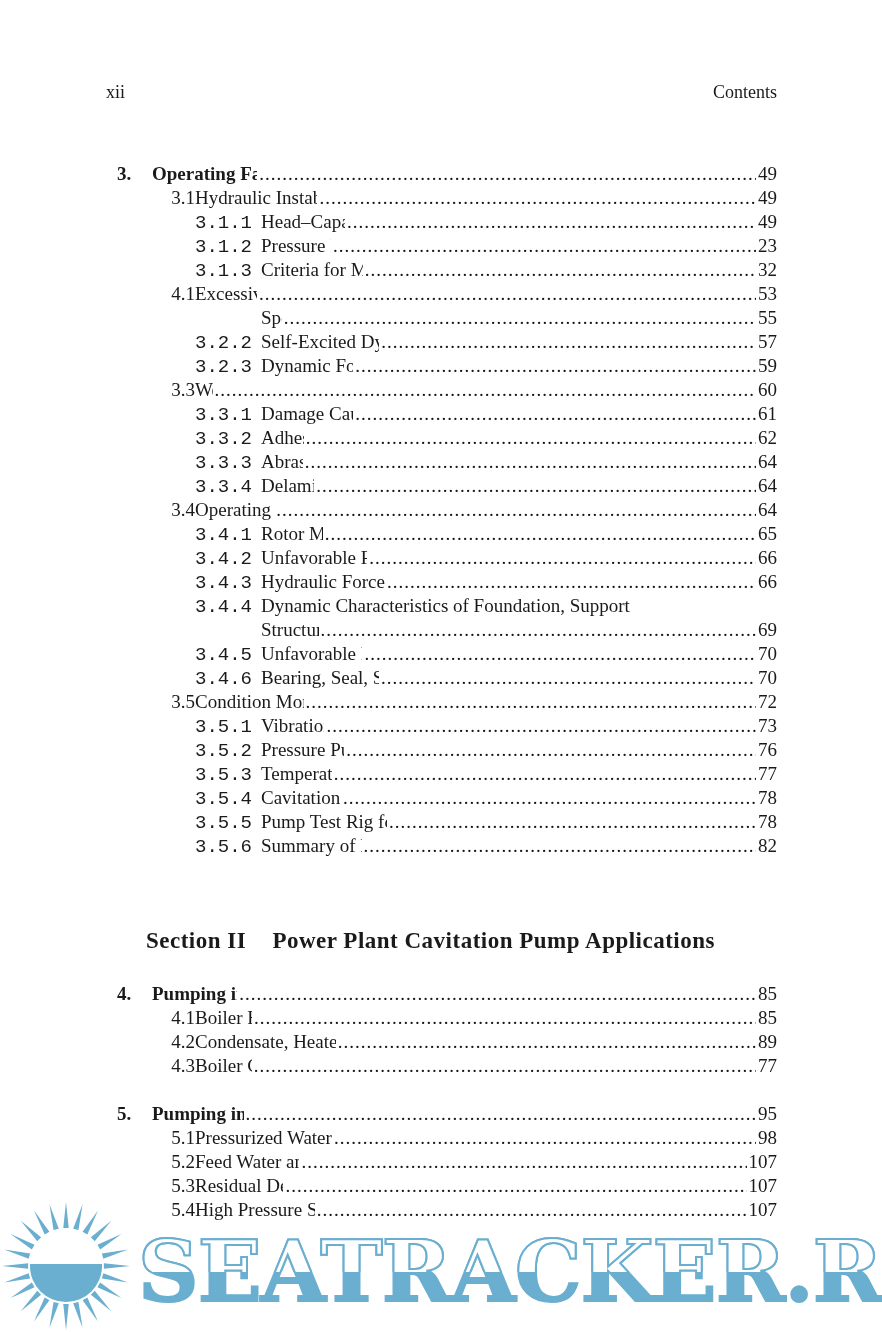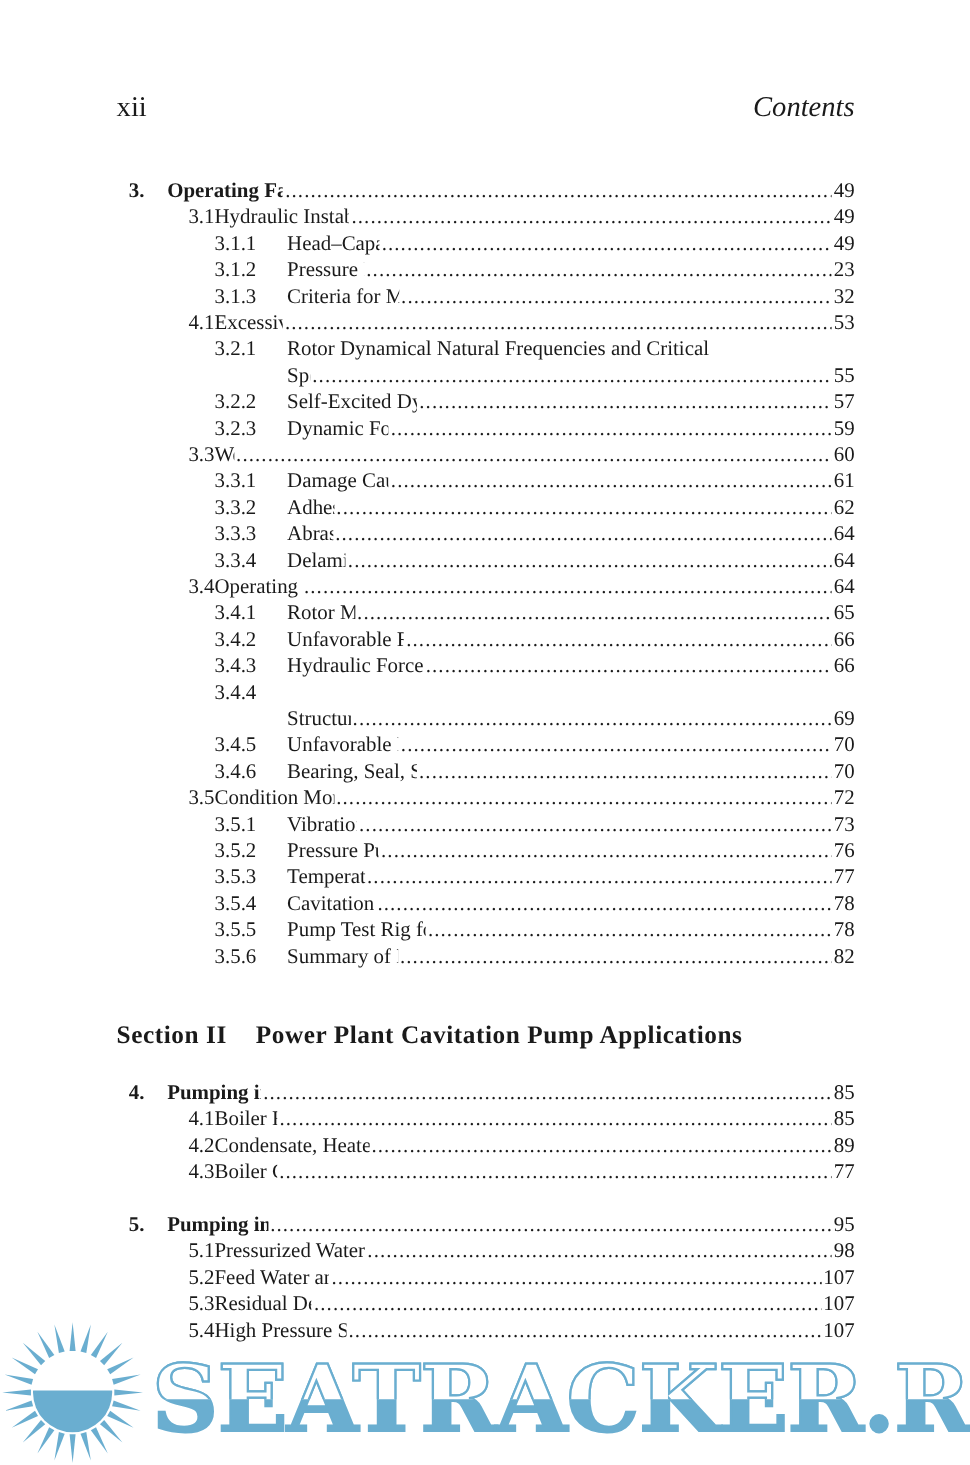--- a/index.html
+++ b/index.html
@@ -3,52 +3,52 @@
 <meta charset="utf-8">
 <style>
   html, body { margin: 0; padding: 0; background: #ffffff; }
   body {
     width: 882px; height: 1332px; position: relative; overflow: hidden;
     font-family: "Liberation Serif", "DejaVu Serif", serif;
     color: #1a1a1a;
   }
   .running-head {
     position: absolute; top: 82px; left: 106px; width: 671px;
-    display: flex; justify-content: space-between; font-size: 26px;
-  }
-  .running-head .title { font-style: italic; }
+    display: flex; justify-content: space-between; font-size: 18px;
+  }
+  .running-head .title { }
   .toc { position: absolute; left: 106px; width: 671px; }
   .toc-1 { top: 162px; }
   .toc-2 { top: 982px; }
   .toc-3 { top: 1102px; }
   .row {
     display: flex; align-items: baseline; height: 24px; line-height: 24px;
     font-size: 19px; white-space: nowrap;
   }
   .num { flex: 0 0 auto; }
   .lvl0 .num { width: 35px; padding-left: 11px; font-weight: bold; }
   .lvl0 .text { font-weight: bold; }
   .lvl1 .num { width: 54px; padding-left: 35px; text-align: right; }
-  .lvl2 .num { width: 66px; padding-left: 89px; }
+  .lvl2 .num { width: 66px; padding-left: 89px; font-family: Liberation Mono, monospace; }
   .text { flex: 0 1 auto; overflow: hidden; }
   .dots {
     flex: 1 1 auto; overflow: hidden; margin: 0 2px; min-width: 10px;
     letter-spacing: 1px;
   }
   .dots::before {
     content: "....................................................................................................................................................................................................................";
   }
   .page { flex: 0 0 auto; text-align: center; }
   .cont .num { visibility: hidden; }
   .cont.lvl2 .num { width: 66px; padding-left: 89px; }
   .section-heading {
     position: absolute; top: 928px; left: 106px; font-size: 23px; font-weight: bold;
     letter-spacing: 0.5px; white-space: nowrap;
   }
-  .section-heading .sec-label { margin-right: 20px; }
+  .section-heading .sec-label { margin-right: 20px; margin-left: 40px; }
   .watermark {
     position: absolute; left: 0; top: 1200px; width: 882px; height: 132px;
   }
   .wm-text {
     position: absolute; left: 138px; top: 22px; font-size: 84px; font-weight: bold;
     font-family: "DejaVu Serif", serif; letter-spacing: -1px;
     color: #6aaed0; white-space: nowrap;
     -webkit-text-stroke: 2px #6aaed0;
   }
   .wm-text .upper {
@@ -94,24 +94,20 @@
       <span class="text">Criteria for Minimum Recirculation Flow</span>
       <span class="dots"></span>
       <span class="page">32</span>
     </div>
     <div class="row lvl1">
       <span class="num">4.1</span>
       <span class="text">Excessive Vibration</span>
       <span class="dots"></span>
       <span class="page">53</span>
     </div>
-    <div class="row lvl2">
-      <span class="num">3.2.1</span>
-      <span class="text">Rotor Dynamical Natural Frequencies and Critical</span>
-    </div>
     <div class="row lvl2 cont">
       <span class="num"></span>
       <span class="text">Speeds</span>
       <span class="dots"></span>
       <span class="page">55</span>
     </div>
     <div class="row lvl2">
       <span class="num">3.2.2</span>
       <span class="text">Self-Excited Dynamic-Instability Rotor Vibrations</span>
       <span class="dots"></span>
@@ -172,20 +168,21 @@
       <span class="page">66</span>
     </div>
     <div class="row lvl2">
       <span class="num">3.4.3</span>
       <span class="text">Hydraulic Forces at Off-Design Operating Conditions</span>
       <span class="dots"></span>
       <span class="page">66</span>
     </div>
     <div class="row lvl2">
       <span class="num">3.4.4</span>
+      <span class="text">Dynamic Characteristics of Foundation, Support</span>
     </div>
     <div class="row lvl2 cont">
       <span class="num"></span>
       <span class="text">Structure, and Piping</span>
       <span class="dots"></span>
       <span class="page">69</span>
     </div>
     <div class="row lvl2">
       <span class="num">3.4.5</span>
       <span class="text">Unfavorable Pump Inlet Flow Conditions</span>

